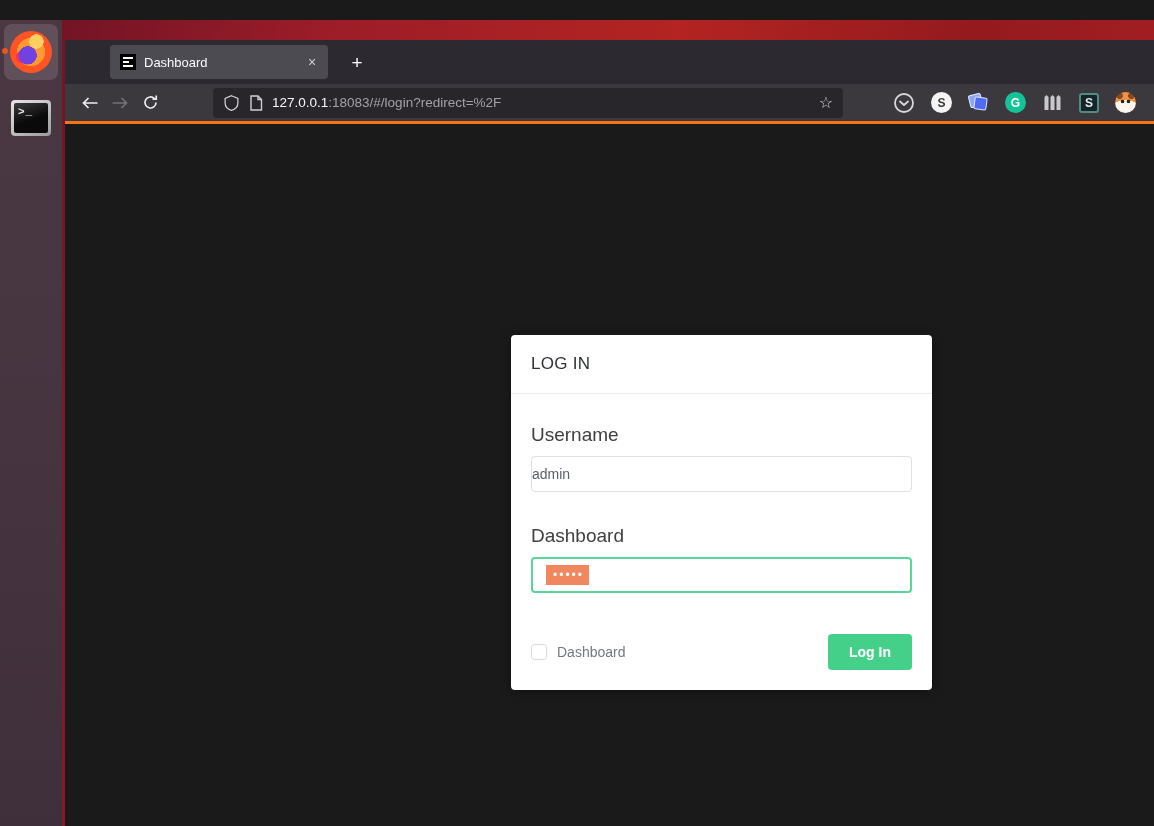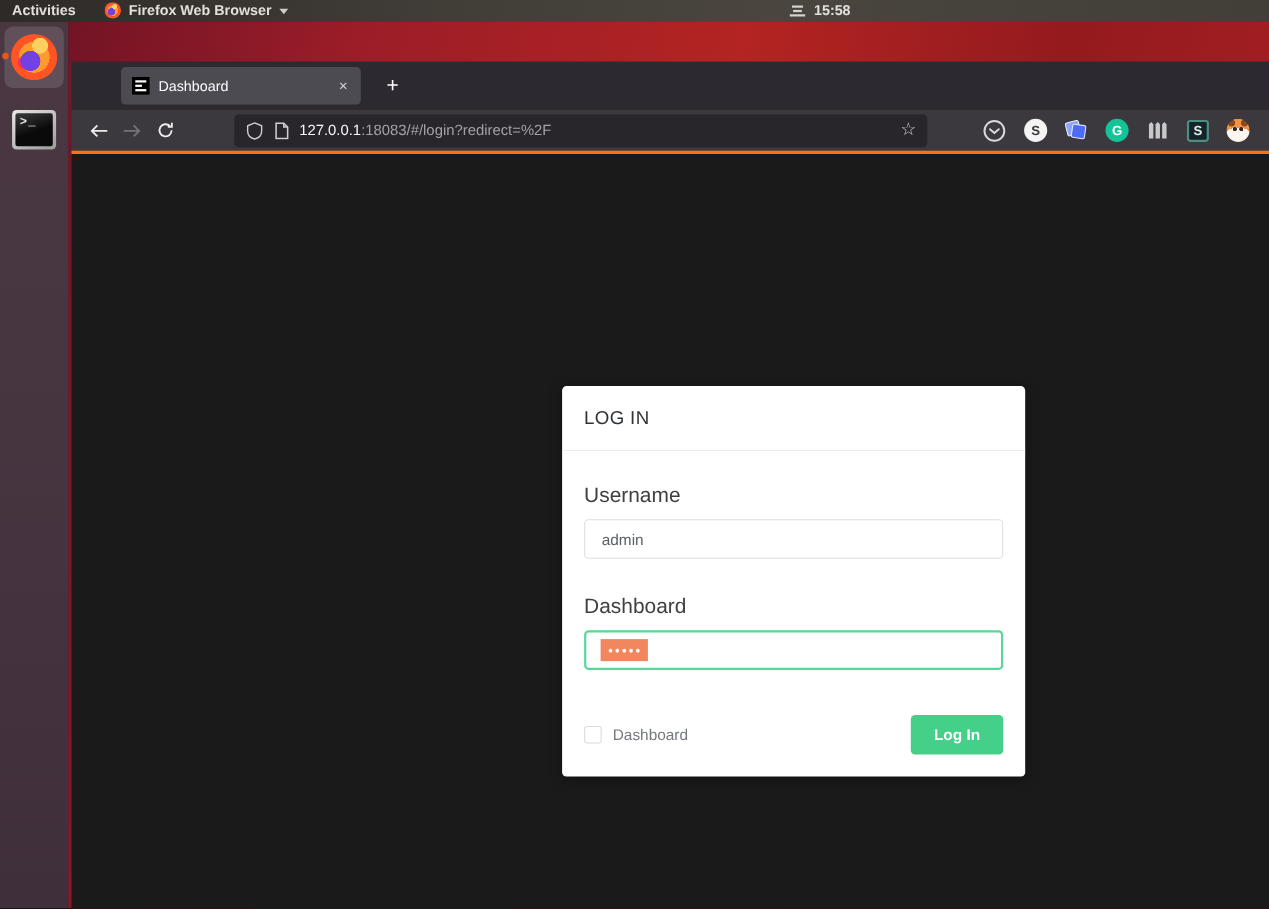--- a/index.html
+++ b/index.html
@@ -47,21 +47,21 @@
       radial-gradient(circle at 50% 50%, #ff9a2e 0 47%, #ff5424 48% 71%, #e2336b 72% 100%); }
   .term-icon { width:40px; height:36px; border-radius:4px;
     background:linear-gradient(145deg,#e8e8e8,#9a9a9a); padding:3px;
     display:flex; align-items:stretch; justify-content:stretch; }
   .term-screen { flex:1; background:linear-gradient(160deg,#3c3c3c,#0a0a0a 55%); border-radius:2px;
     color:#e8e8e8; font-family:"Liberation Mono", monospace; font-size:11px; font-weight:700;
     padding:3px 0 0 4px; letter-spacing:1px; }
 
   
   .window { position:absolute; left:65px; top:40px; right:0; bottom:0;
-    display:flex; flex-direction:column;margin-top:16px; }
+    display:flex; flex-direction:column; }
 
   .tabbar { height:44px; background:#2c2a30; display:flex; align-items:flex-end;
     padding:0 0 5px 45px; }
   .tab { width:218px; height:34px; background:#4d4b52; border-radius:4px;
     display:flex; align-items:center; gap:8px; padding:0 6px 0 10px;
     color:#fbfbfe; font-size:13px; }
   .favicon { width:16px; height:16px; background:#000; flex:0 0 16px;
     display:flex; flex-direction:column; justify-content:center; gap:2px; padding:2px 3px; }
   .favicon i { display:block; height:2px; background:#fff; }
   .favicon i:nth-child(2){ width:55%; }
@@ -104,21 +104,21 @@
 
   
   .content { flex:1; background:#1a1a1a; position:relative; }
   .card { position:absolute; left:446px; top:211px; width:421px; background:#fff;
     border-radius:4px; box-shadow:0 2px 12px rgba(0,0,0,0.35); }
   .card-header { padding:19px 20px; border-bottom:1px solid #ececec;
     font-size:17px; color:#303336; letter-spacing:0.3px; }
   .card-body { padding:30px 20px 20px; }
   .form-label { font-size:19px; color:#404040; padding-bottom:10px; }
   .text-input { width:100%; height:36px; border:1px solid #dcdfe6; border-radius:4px;
-    padding:0 15px; font-size:14px; color:#5a5e66; outline:none; background:#fff;
+    padding:0 0; font-size:14px; color:#5a5e66; outline:none; background:#fff;
     font-family:"Liberation Sans", sans-serif; }
   .pw-group { margin-top:33px; }
   .password-box { width:100%; height:36px; border:2px solid #57d89a; border-radius:4px;
     display:flex; align-items:center; padding:0 13px; background:#fff; }
   .pw-selection { background:#f0875f; color:#fff; font-size:12px; letter-spacing:2px;
     padding:4px 5px 4px 7px; line-height:1; }
   .bottom-row { display:flex; align-items:center; margin-top:41px; }
   .checkbox { width:16px; height:16px; background:#fff; border:1px solid #d9dce3;
     border-radius:3px; }
   .remember-label { margin-left:10px; font-size:14px; color:#75787d; }
@@ -126,36 +126,20 @@
     background:#45d089; color:#fff; font-size:14px; font-weight:700;
     font-family:"Liberation Sans", sans-serif; }
 </style>
 </head>
 <body>
 
 <div class="screen">
 
   <div class="wallpaper"></div>
 
-  <div class="topbar">
-    <div class="activities">Activities</div>
-    <div class="appmenu">
-      <span class="ff-logo-sm"></span>
-      <span>Firefox Web Browser</span>
-      <span class="caret-down"></span>
-    </div>
-    <div class="clock">
-      <span class="weekday-icon">
-          <i></i>
-          <i></i>
-          <i></i>
-        </span>
-      <span>15:58</span>
-    </div>
-  </div>
 
   <div class="dock">
     <div class="dock-item active">
       <span class="running-dot"></span>
       <span class="ff-logo-lg"></span>
     </div>
     <div class="dock-item">
       <span class="term-icon">
         <span class="term-screen">&gt;_</span>
       </span>

